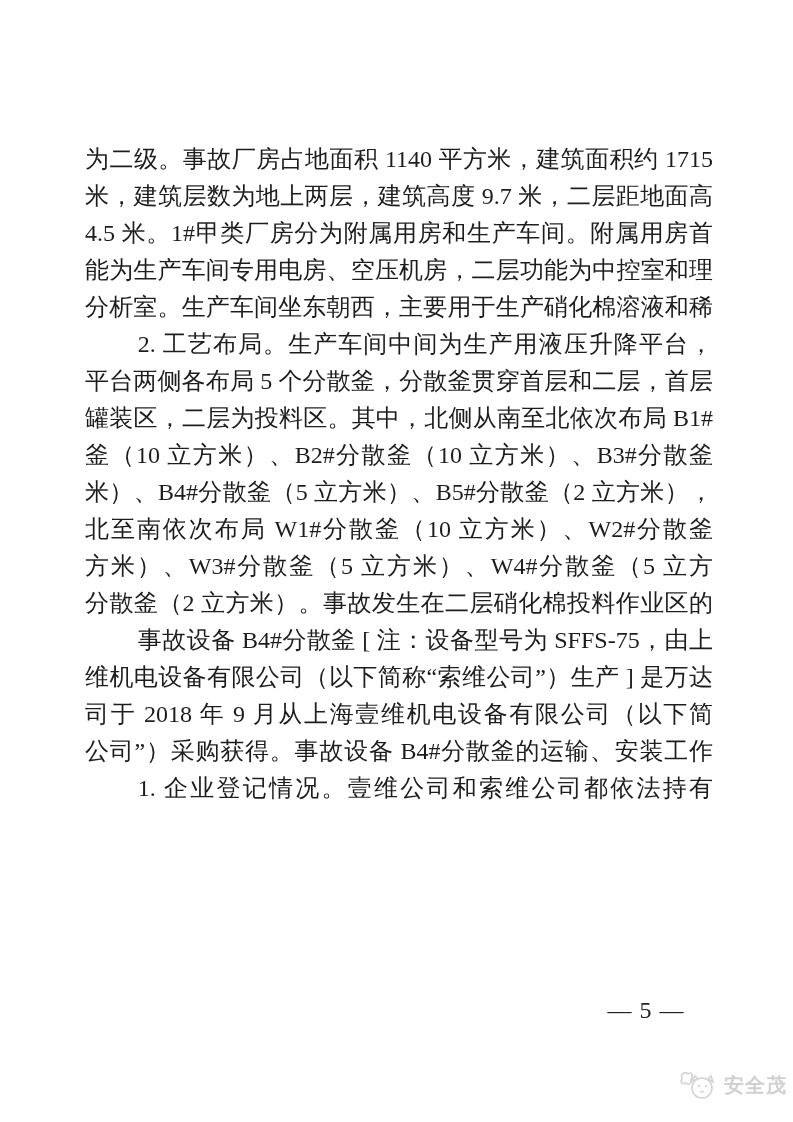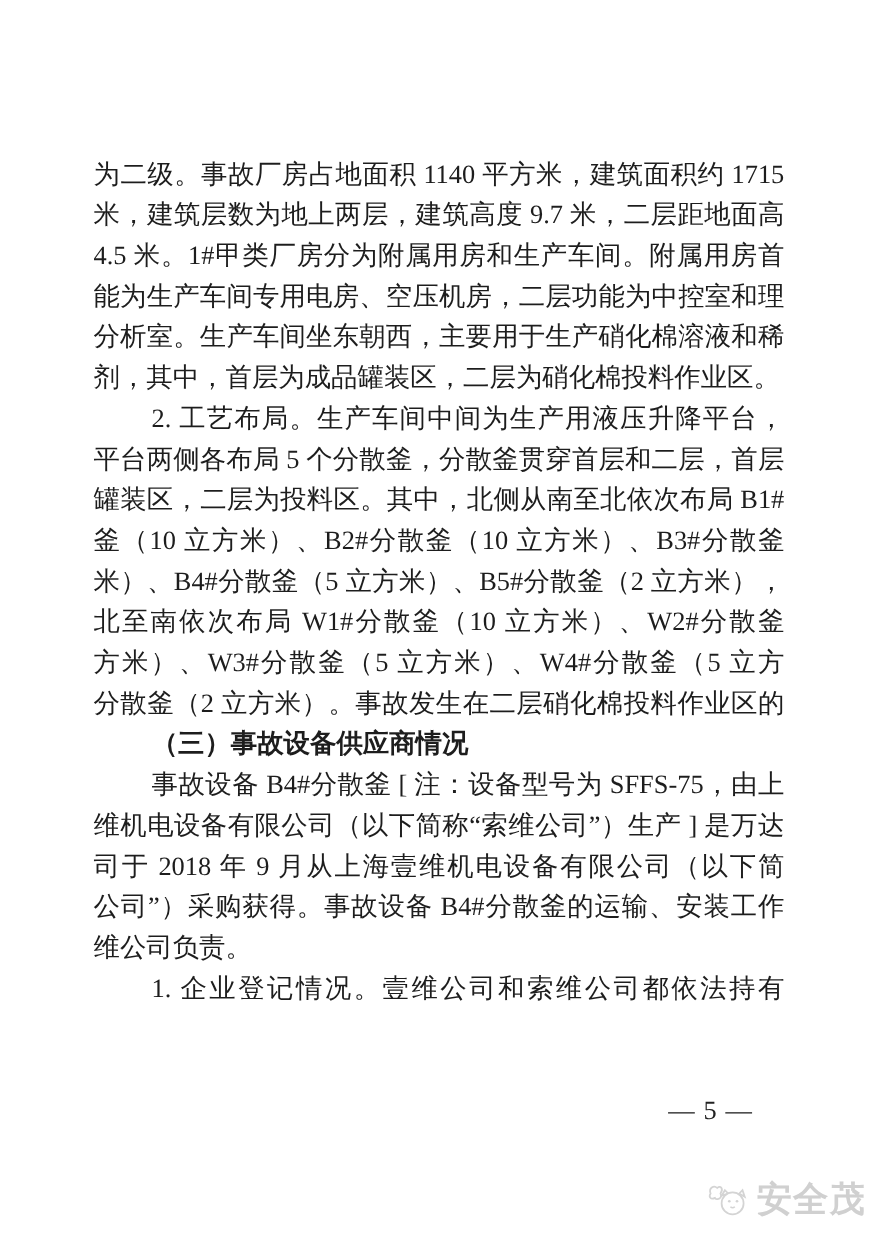--- a/index.html
+++ b/index.html
@@ -56,53 +56,50 @@
   .watermark {
     position: absolute;
     top: 1069px;
     right: 6px;
     display: flex;
     align-items: center;
     gap: 6px;
     color: #d0d0d0;
   }
   .watermark .brand-text {
-    font-size: 32px;
+    font-size: 20px;
     font-weight: 700;
     font-family: "Liberation Sans", "DejaVu Sans", sans-serif;
     letter-spacing: 1px;
   }
   .watermark svg { display: block; }
 </style>
 </head>
 <body>
 
 <div class="page">
 
   <div class="content">
     <div class="ln j">为二级。事故厂房占地面积 1140 平方米，建筑面积约 1715 平方</div>
     <div class="ln j">米，建筑层数为地上两层，建筑高度 9.7 米，二层距地面高度</div>
     <div class="ln j">4.5 米。1#甲类厂房分为附属用房和生产车间。附属用房首层功</div>
     <div class="ln j">能为生产车间专用电房、空压机房，二层功能为中控室和理化</div>
     <div class="ln j">分析室。生产车间坐东朝西，主要用于生产硝化棉溶液和稀释</div>
-    <div class="ln">剂，其中，首层为成品罐装区，二层为硝化棉投料作业区。</div>
     <div class="ln j ind">2. 工艺布局。生产车间中间为生产用液压升降平台，升降</div>
     <div class="ln j">平台两侧各布局 5 个分散釜，分散釜贯穿首层和二层，首层为</div>
     <div class="ln j">罐装区，二层为投料区。其中，北侧从南至北依次布局 B1#分散</div>
     <div class="ln j">釜（10 立方米）、B2#分散釜（10 立方米）、B3#分散釜（5 立方</div>
     <div class="ln j">米）、B4#分散釜（5 立方米）、B5#分散釜（2 立方米），南侧从</div>
     <div class="ln j">北至南依次布局 W1#分散釜（10 立方米）、W2#分散釜（10 立</div>
     <div class="ln j">方米）、W3#分散釜（5 立方米）、W4#分散釜（5 立方米）、W5#</div>
     <div class="ln j">分散釜（2 立方米）。事故发生在二层硝化棉投料作业区的 B4#</div>
-    <div class="ln ind b">（三）事故设备供应商情况</div>
     <div class="ln j ind">事故设备 B4#分散釜 [ 注：设备型号为 SFFS-75，由上海索</div>
     <div class="ln j">维机电设备有限公司（以下简称“索维公司”）生产 ] 是万达福公</div>
     <div class="ln j">司于 2018 年 9 月从上海壹维机电设备有限公司（以下简称“壹维</div>
     <div class="ln j">公司”）采购获得。事故设备 B4#分散釜的运输、安装工作由壹</div>
-    <div class="ln">维公司负责。</div>
     <div class="ln j ind">1. 企业登记情况。壹维公司和索维公司都依法持有《营业</div>
   </div>
 
   <div class="page-number">— 5 —</div>
 
   <div class="watermark">
     <span>
       <svg width="40" height="32" viewBox="0 0 40 32" fill="none" xmlns="http://www.w3.org/2000/svg">
 
         <path d="M4 10 C2 5, 7 2, 10 5 C13 2, 16 6, 13 10 C15 14, 10 17, 8 14 C4 16, 2 13, 4 10 Z" stroke="#d4d4d4" stroke-width="1.6" fill="#ffffff"></path>

